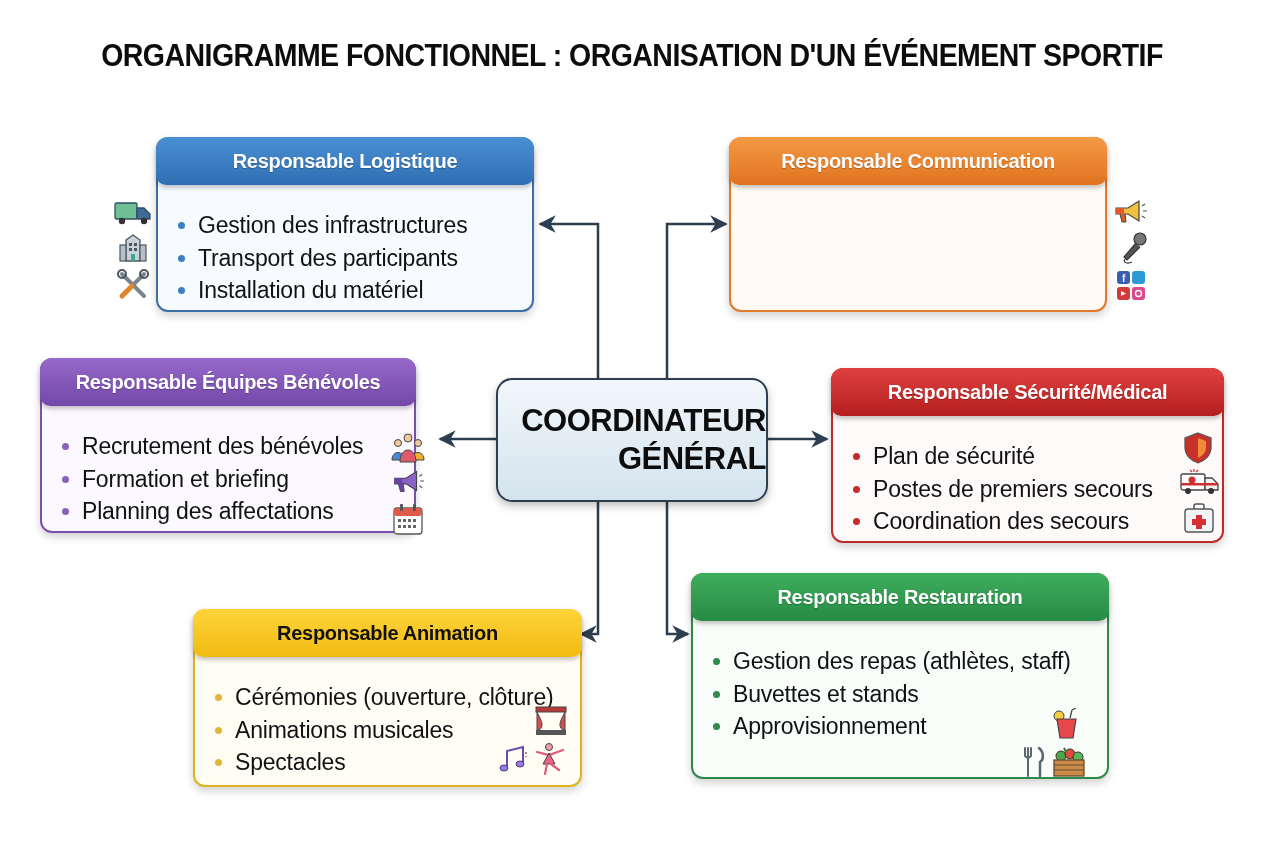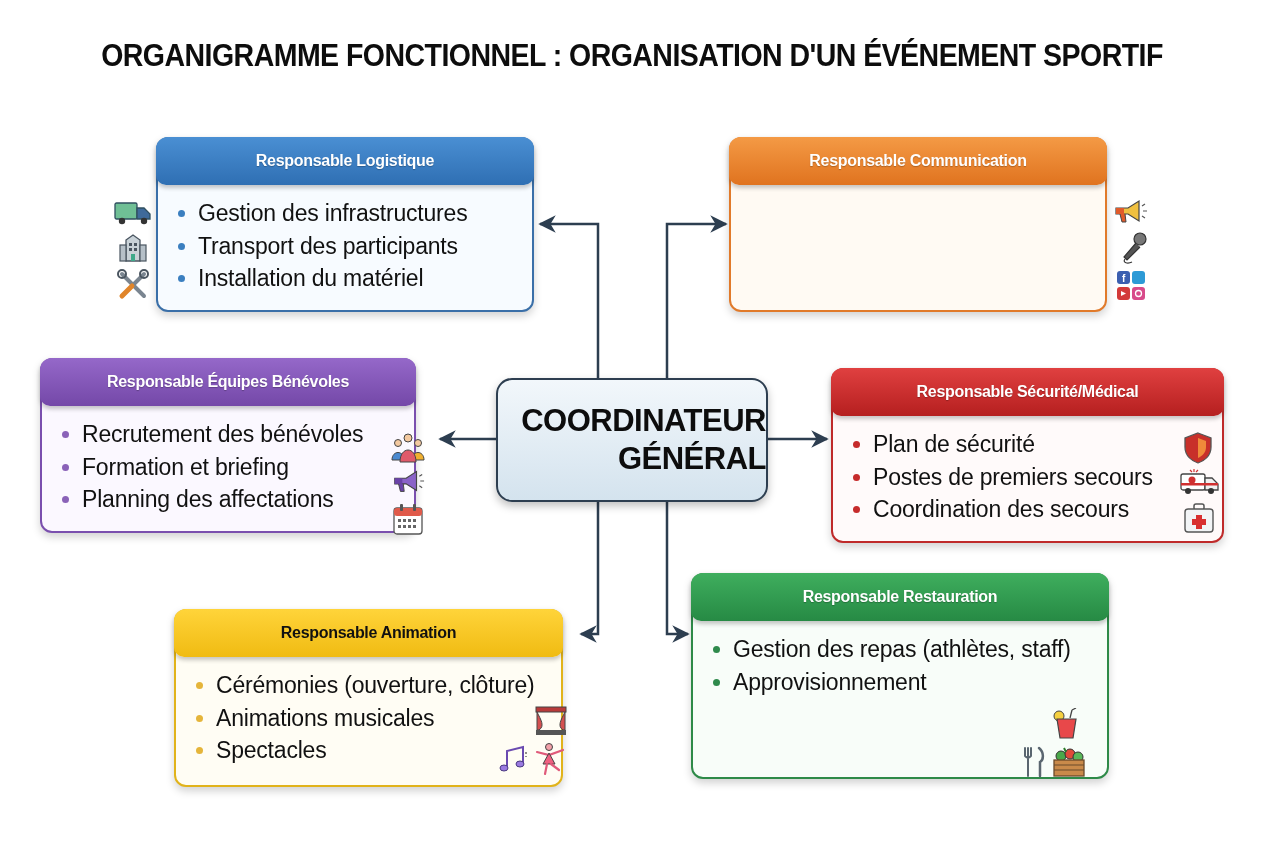--- a/index.html
+++ b/index.html
@@ -12,23 +12,23 @@
     letter-spacing: -0.6px; color: #0d0d0d; transform: scaleX(0.92); transform-origin: center;
   }
 
   svg.connectors { position: absolute; left: 0; top: 0; width: 1264px; height: 848px; pointer-events: none; }
 
   .card {
     position: absolute; border-radius: 12px; border: 2px solid; background: #fff;
     box-shadow: 0 4px 8px rgba(0,0,0,0.18);
   }
   .card .hdr {
-    height: 48px; margin: -2px -2px 0 -2px; border-radius: 12px 12px 10px 10px;
+    height: 48px; margin: -2px -2px 12px -2px; border-radius: 12px 12px 10px 10px;
     display: flex; align-items: center; justify-content: center;
-    font-weight: 700; font-size: 16px; color: #fff; letter-spacing: -0.3px;
+    font-weight: 700; font-size: 20px; color: #fff; letter-spacing: -0.3px;
     box-shadow: 0 3px 4px rgba(0,0,0,0.22);
     text-shadow: 0 1px 1px rgba(0,0,0,0.25);
   }
   .card ul { list-style: none; padding: 12px 0 0 20px; }
   .card li {
     font-size: 23px; line-height: 32.5px; color: #111; position: relative; padding-left: 20px;
     white-space: nowrap; letter-spacing: -0.2px;
   }
   .card li::before {
     content: ""; position: absolute; left: 0; top: 13px; width: 7px; height: 7px; border-radius: 50%;
@@ -206,21 +206,21 @@
   <circle cx="8" cy="23" r="3" fill="#333"></circle>
     <circle cx="31" cy="23" r="3" fill="#333"></circle>
   <path d="M14 1 v3 M10 2 l2 2 M18 2 l-2 2" stroke="#d03030" stroke-width="1.2"></path>
 </svg>
 <svg class="icon" style="left:1183px; top:502px;" width="32" height="32" viewBox="0 0 32 32">
   <rect x="11" y="2" width="10" height="6" rx="2" fill="none" stroke="#555" stroke-width="1.5"></rect>
   <rect x="2" y="7" width="28" height="23" rx="3" fill="#f2f4f6" stroke="#555" stroke-width="1.4"></rect>
   <path d="M13 13 h6 v4 h4 v6 h-4 v4 h-6 v-4 h-4 v-6 h4 z" fill="#d83030"></path>
 </svg>
 
-<div class="card c-yellow" style="left:174px; top:609px; width:389px; height:178px;">
+<div class="card c-yellow" style="left:193px; top:609px; width:389px; height:178px;">
   <div class="hdr">Responsable Animation</div>
   <ul>
     <li>Cérémonies (ouverture, clôture)</li>
     <li>Animations musicales</li>
     <li>Spectacles</li>
   </ul>
 </div>
 <svg class="icon" style="left:535px; top:706px;" width="32" height="30" viewBox="0 0 32 30">
   <rect x="1" y="1" width="30" height="5" fill="#b83a3a" stroke="#444" stroke-width="1"></rect>
   <path d="M2 6 C6 14, 10 20, 4 24 H2 Z" fill="#d45050" stroke="#444" stroke-width="1"></path>
@@ -237,20 +237,21 @@
   <circle cx="14" cy="5" r="3.5" fill="#f2a0a8" stroke="#444" stroke-width="1"></circle>
   <path d="M2 10 L14 13 L28 8" stroke="#e05a7a" stroke-width="2.2" fill="none" stroke-linecap="round"></path>
   <path d="M8 22 L14 11 L20 22 Z" fill="#f06080" stroke="#444" stroke-width="1"></path>
   <path d="M12 22 L10 32 M16 22 L24 28" stroke="#e05a7a" stroke-width="2.2" stroke-linecap="round"></path>
 </svg>
 
 <div class="card c-green" style="left:691px; top:573px; width:418px; height:206px;">
   <div class="hdr">Responsable Restauration</div>
   <ul>
     <li>Gestion des repas (athlètes, staff)</li>
+    <li>Buvettes et stands</li>
     <li>Approvisionnement</li>
   </ul>
 </div>
 <svg class="icon" style="left:1052px; top:708px;" width="28" height="32" viewBox="0 0 28 32">
   <circle cx="7" cy="8" r="5" fill="#f5d040" stroke="#444" stroke-width="1"></circle>
   <path d="M20 2 L24 0" stroke="#444" stroke-width="1.3"></path>
   <path d="M18 10 L20 2" stroke="#444" stroke-width="1.3"></path>
   <path d="M5 11 H24 L21 30 H8 Z" fill="#e8484a" stroke="#444" stroke-width="1.2"></path>
 </svg>
 <svg class="icon" style="left:1022px; top:746px;" width="24" height="32" viewBox="0 0 24 32">

